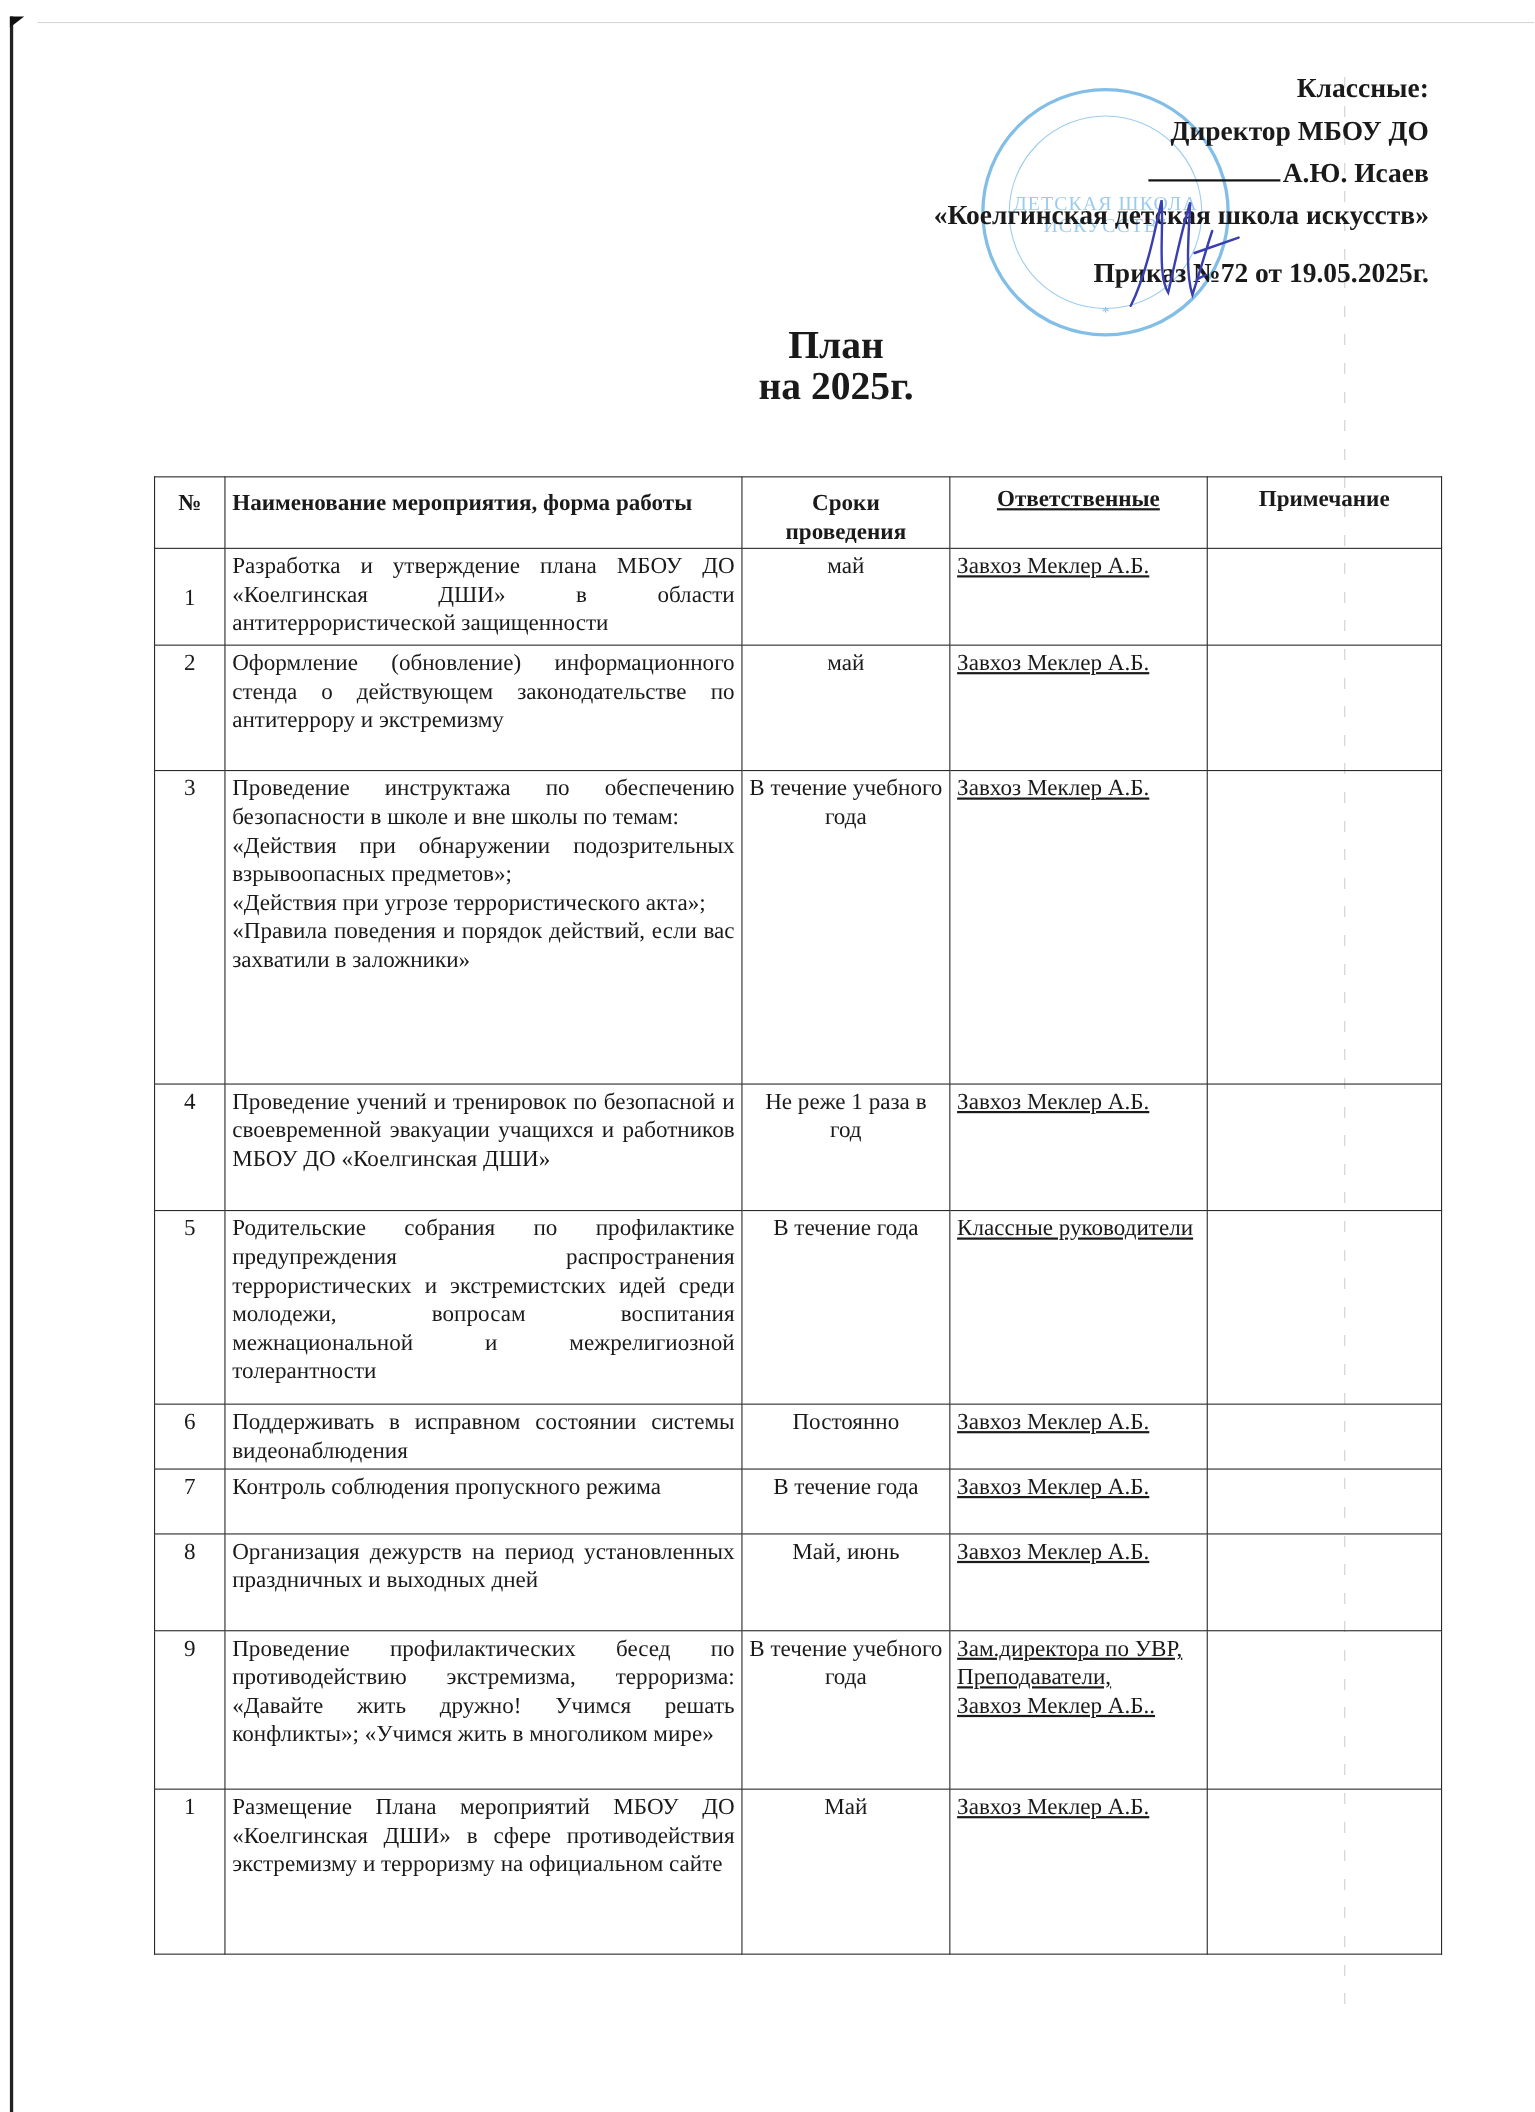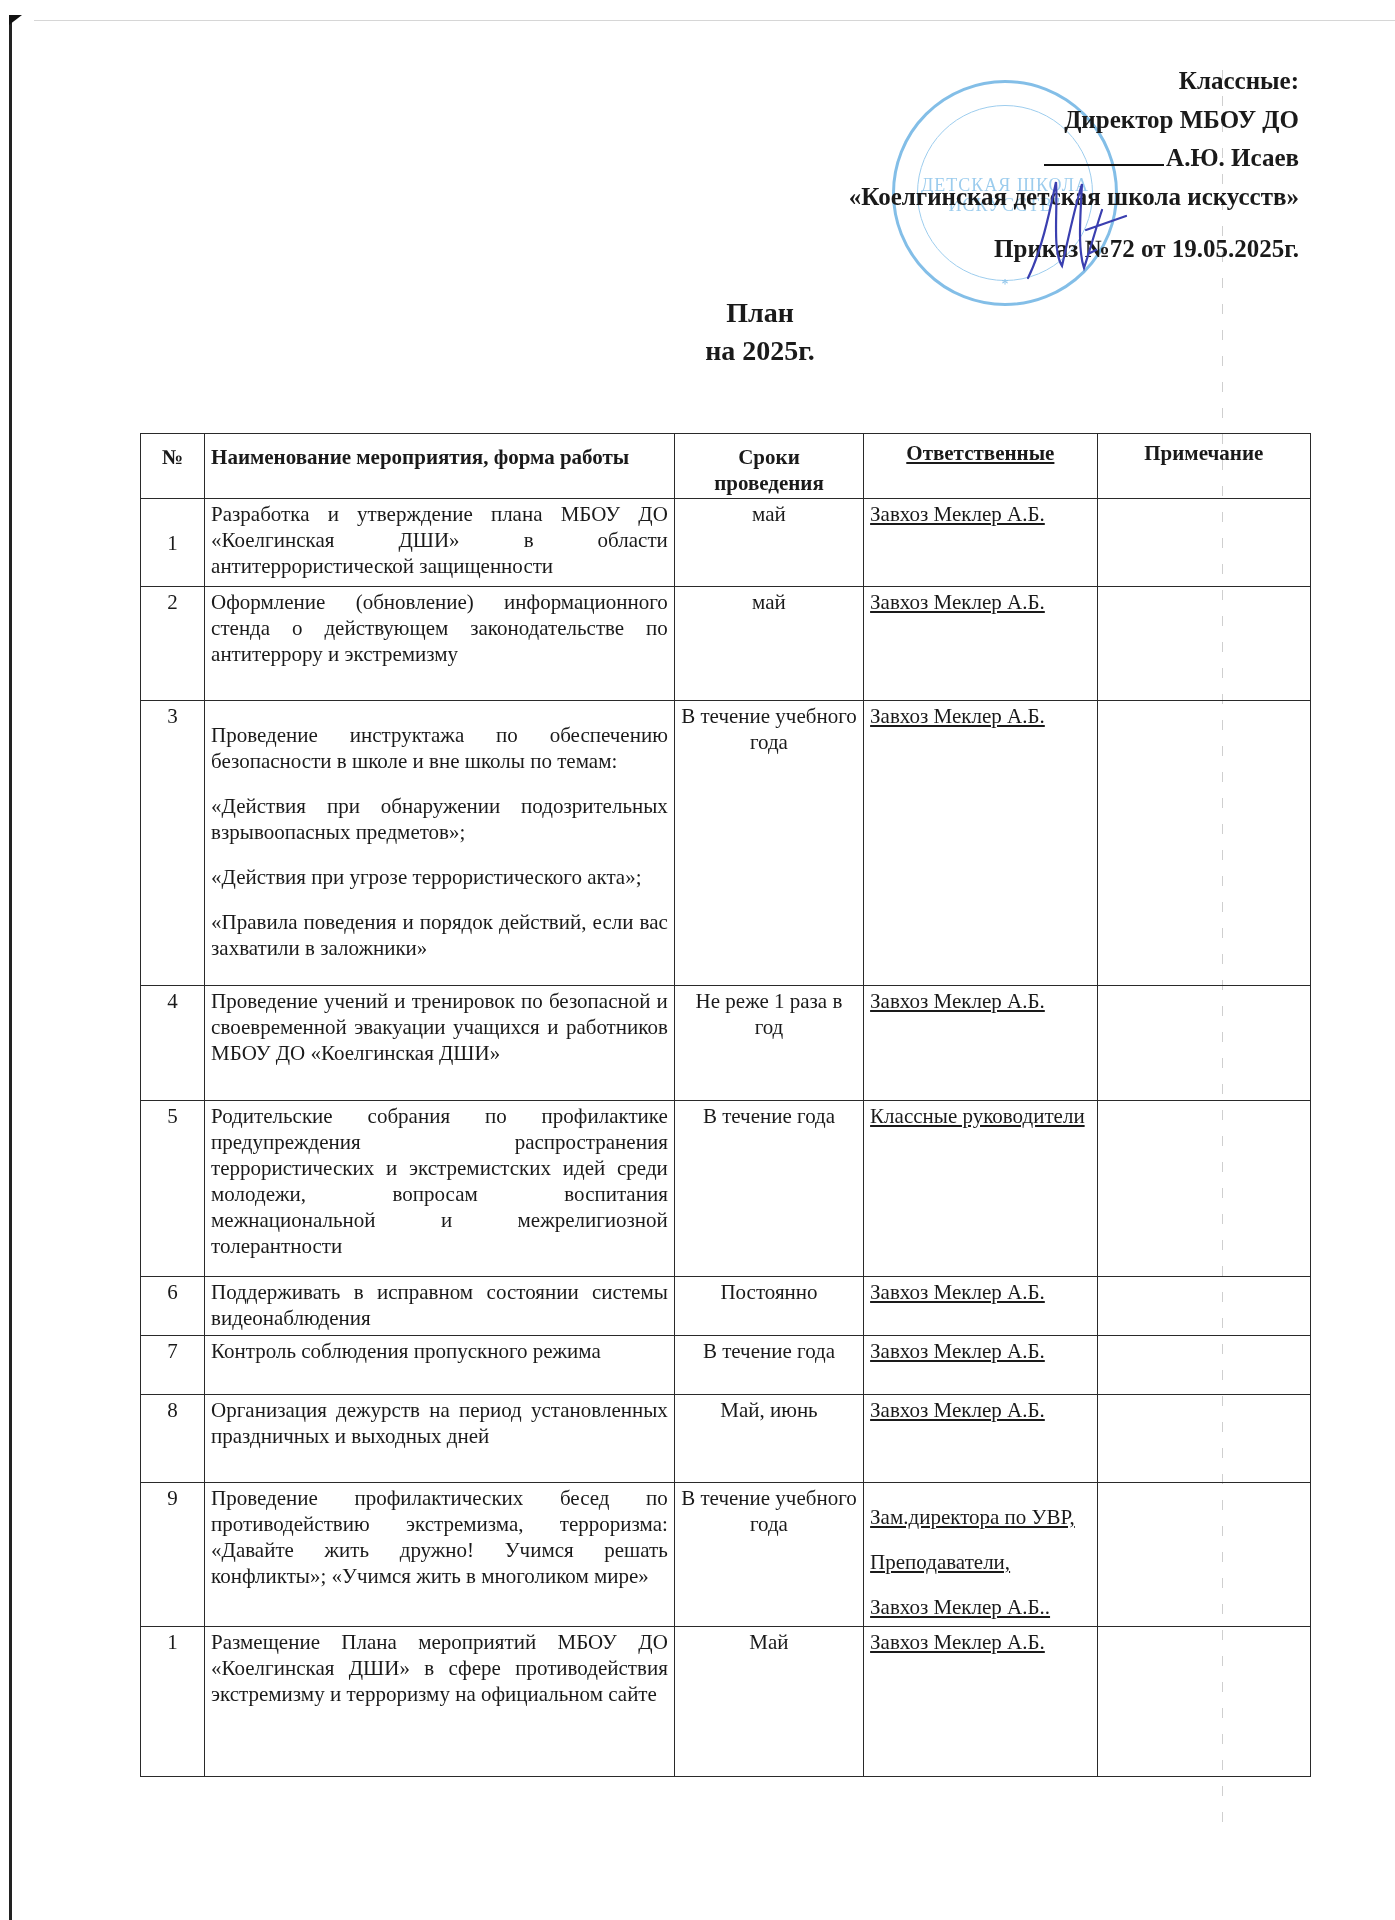--- a/index.html
+++ b/index.html
@@ -25,34 +25,34 @@
   .stamp::before { content: ""; position: absolute; inset: 22px; border-radius: 50%; border: 1.5px solid #7cbce8; }
   .stamp-text { position: absolute; left: 0; width: 100%; text-align: center; color: #7cbce8;
     font-family: "Liberation Serif", serif; font-size: 18px; letter-spacing: 1px; }
   .stamp-line1 { top: 92px; }
   .stamp-line2 { top: 112px; }
   .stamp-star { position: absolute; bottom: 10px; left: 0; width: 100%; text-align: center; color: #5aa9e0; font-size: 14px; }
 
   .signature { position: absolute; left: 1022px; top: 170px; z-index: 4; }
 
   .title-block { position: absolute; left: 260px; width: 1000px; top: 294px; text-align: center;
-    font-weight: bold; font-size: 28px; line-height: 38px; }
+    font-weight: bold; font-size: 36px; line-height: 38px; }
 
   table.plan { position: absolute; left: 140px; top: 433px; width: 1171px; border-collapse: collapse;
     font-size: 21px; line-height: 26px; }
   table.plan th, table.plan td { border: 1.6px solid #2a2a2a; vertical-align: top; padding: 2px 6px 2px 6px; }
   table.plan th { font-weight: bold; text-align: center; font-size: 21px; line-height: 26px; padding-top: 10px; }
   .c-num { width: 55px; text-align: center; }
   .c-name { width: 490px; text-align: justify; text-align-last: left; }
   .c-when { width: 185px; text-align: center; }
   .c-resp { width: 230px; text-align: left; padding-left: 8px; text-decoration: underline; }
   .c-note { width: 211px; }
   td.c-num { text-align: center; }
   .row1 td.c-num { vertical-align: middle; }
-  td .ln { display: block; margin-top: 19px; }
+  td .ln { display: block; }
 </style>
 </head>
 <body>
 
 <div class="scan-edge-left"></div>
 <div class="scan-corner"></div>
 <div class="scan-edge-top"></div>
 <div class="scan-dash"></div>
 
 <div class="stamp">

